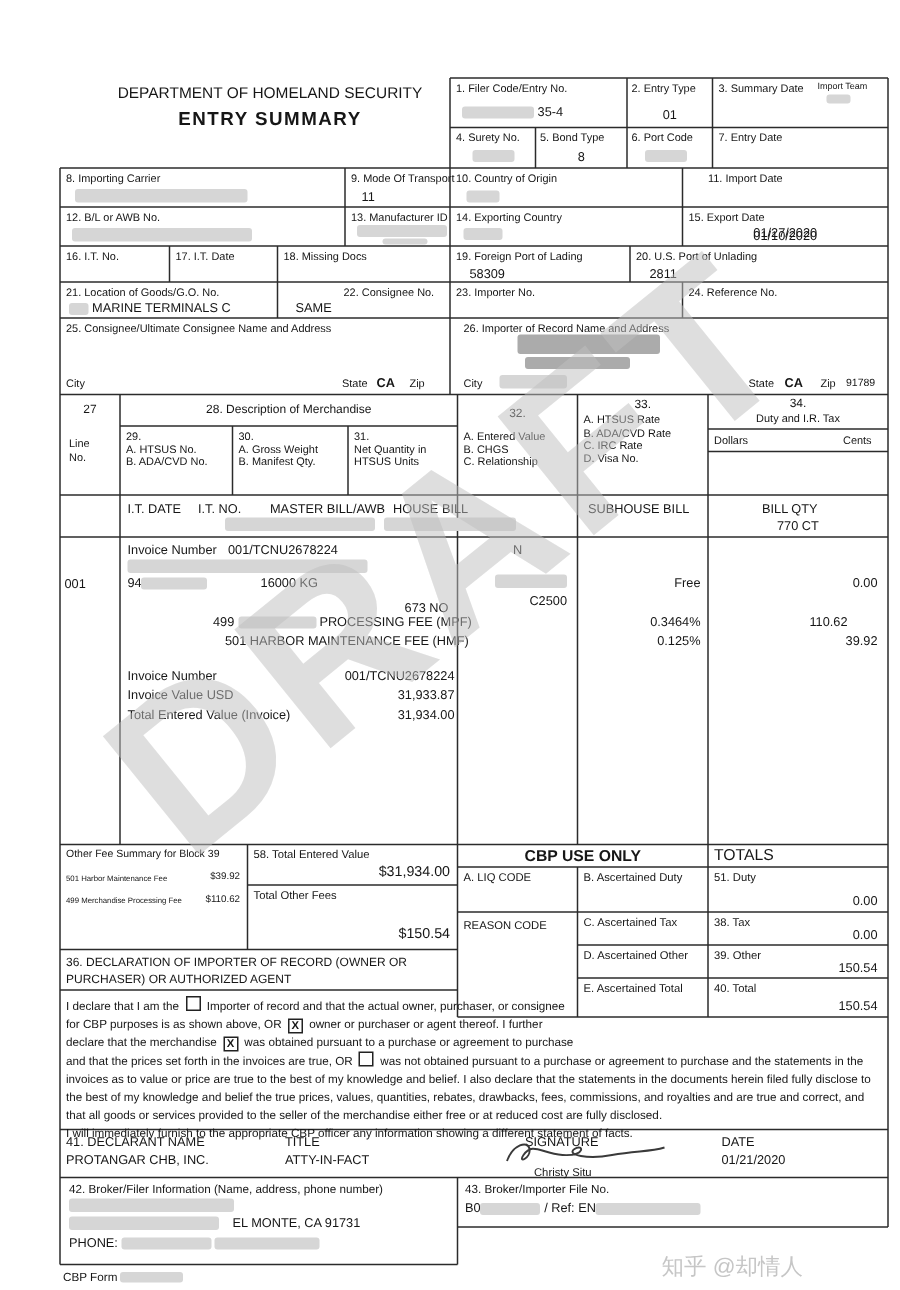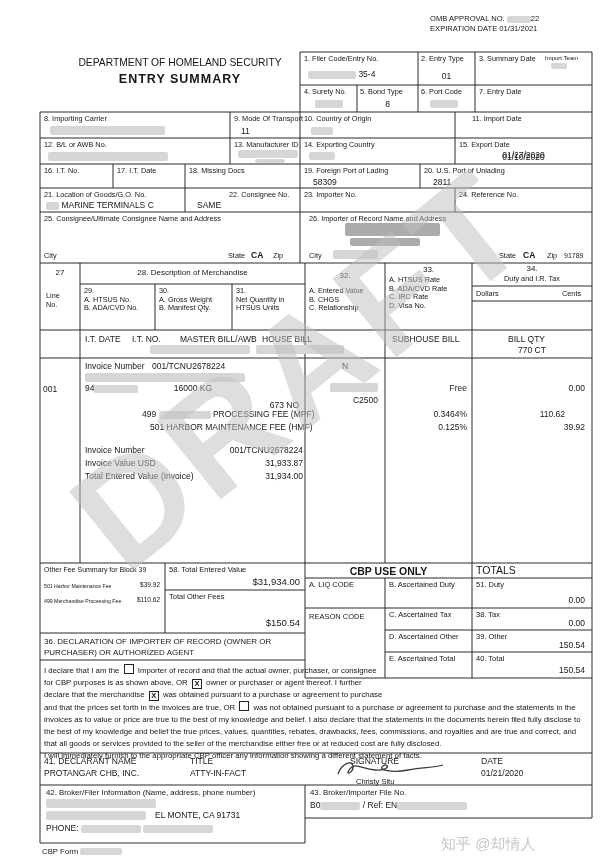--- a/index.html
+++ b/index.html
@@ -79,25 +79,20 @@
         <line x1="232" y1="284" x2="232" y2="330"></line>
       <line x1="305" y1="263" x2="305" y2="678"></line>
       <line x1="385" y1="263" x2="385" y2="563"></line>
         <line x1="385" y1="578" x2="385" y2="678"></line>
       <line x1="472" y1="263" x2="472" y2="678"></line>
       <line x1="165" y1="563" x2="165" y2="633"></line>
       <line x1="305" y1="785" x2="305" y2="843"></line>
     </g>
   </svg>
 
-  <div class="abs" style="left:430px;top:14px;width:160px;font-size:7.6px;line-height:10px;">
-    <span>OMB APPROVAL NO.</span>
-    <span class="rd" style="width:24px;height:7px;"></span><span>22</span><br>
-    <span>EXPIRATION DATE 01/31/2021</span>
-  </div>
 
   <div class="abs ctr" style="left:40px;top:57px;width:280px;">
     <div style="font-size:10.3px;">DEPARTMENT OF HOMELAND SECURITY</div>
     <div style="font-size:12.5px;font-weight:bold;letter-spacing:1px;margin-top:4px;">ENTRY SUMMARY</div>
   </div>
 
   <div class="lbl" style="left:304px;top:55px;">1. Filer Code/Entry No.</div>
   <div class="val" style="left:308px;top:70px;"><span class="rd" style="width:48px;"></span> <span>35-4</span></div>
   <div class="lbl" style="left:421px;top:55px;">2. Entry Type</div>
   <div class="val ctr" style="left:418px;top:72px;width:57px;">01</div>

